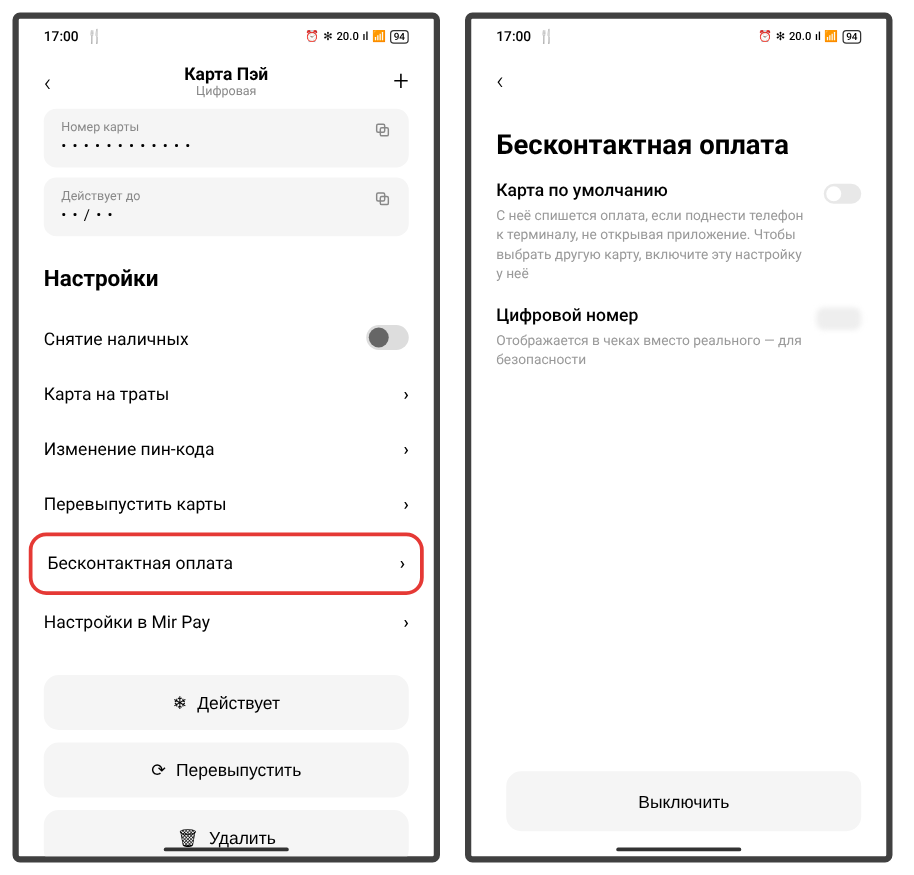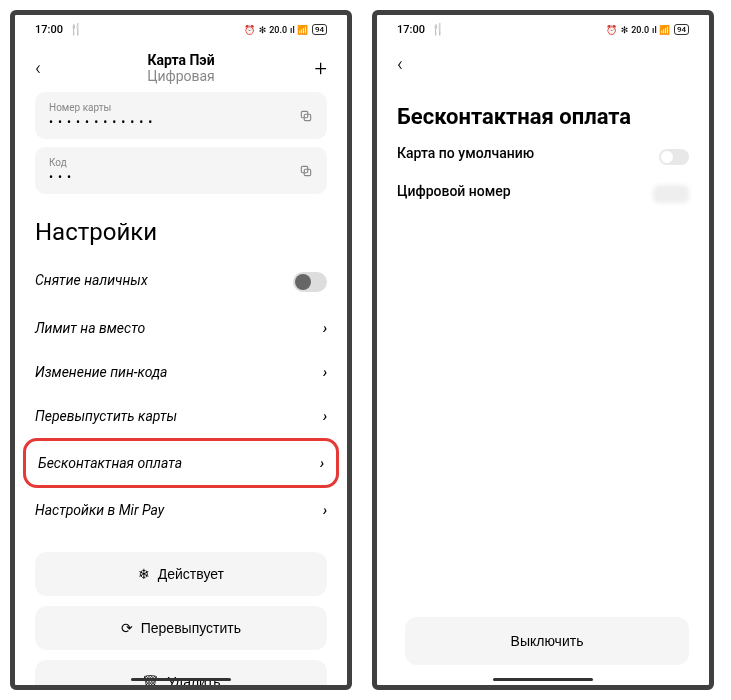--- a/index.html
+++ b/index.html
@@ -42,62 +42,60 @@
       font-size: 20px;
       font-weight: 300;
       cursor: pointer;
       width: 20px;
     }
     .header-title {
       text-align: center;
       flex: 1;
     }
     .header-title-main { font-size: 14px; font-weight: 700; }
-    .header-title-sub { font-size: 14px; color: #888; }
+    .header-title-sub { font-size: 10px; color: #888; }
     .plus-btn { font-size: 22px; font-weight: 300; width: 20px; text-align: right; cursor: pointer; }
     .card-info {
       padding: 0 20px;
       display: flex;
       flex-direction: column;
       gap: 8px;
     }
     .card-row {
       background: #f5f5f5;
       border-radius: 10px;
       padding: 10px 14px;
       display: flex;
       justify-content: space-between;
-      align-items: center;
       gap: 23px;
     }
     .card-row-split { display: flex; gap: 8px; }
     .card-row-split .card-row { flex: 1; }
     .card-field-label { font-size: 10px; color: #888; margin-bottom: 2px; }
     .card-field-value { font-size: 12px; letter-spacing: 1px; }
     .copy-icon {
       width: 14px;
       height: 14px;
       color: #888;
     }
     .section-title {
-      font-size: 24px;
-      font-weight: 400;
+      font-size: 18px;
+      font-weight: 700;
       padding: 24px 20px 12px;
     }
     .settings-list {
       padding: 0 20px;
     }
     .setting-item {
       display: flex;
       justify-content: space-between;
-      align-items: flex-start;
+      align-items: flex-end;
       padding: 14px 0;
       font-size: 14px;
       cursor: pointer;
-      font-style: italic;
     }
     .setting-item.highlighted {
       border: 3px solid #e53935;
       border-radius: 14px;
       padding: 14px 12px;
       margin: 0 -12px;
     }
     .chevron {
       color: #000;
       font-size: 14px;
@@ -143,21 +141,21 @@
       font-size: 22px;
       font-weight: 700;
       padding: 20px 20px 16px;
     }
     .option-block {
       padding: 0 20px 18px;
     }
     .option-row {
       display: flex;
       justify-content: space-between;
-      align-items: flex-end;
+      align-items: center;
     }
     .option-title { font-size: 14px; font-weight: 500; margin-bottom: 4px; }
     .option-desc { font-size: 11px; color: #999; line-height: 1.4; padding-right: 40px; }
     .bottom-btn {
       position: absolute;
       bottom: 20px;
       left: 28px;
       right: 20px;
       background: #f5f5f5;
       border: none;
@@ -236,40 +234,40 @@
         <div class="card-field-value">• • • • • • • • • • • •</div>
       </div>
       <svg class="copy-icon" viewBox="0 0 24 24" fill="none" stroke="currentColor" stroke-width="2">
           <rect x="9" y="9" width="11" height="11" rx="2"></rect>
           <rect x="4" y="4" width="11" height="11" rx="2"></rect>
         </svg>
     </div>
     <div class="card-row-split">
       <div class="card-row">
         <div>
-          <div class="card-field-label">Код</div>
-          <div class="card-field-value">• • •</div>
+          <div class="card-field-label">Действует до</div>
+          <div class="card-field-value">• • / • •</div>
         </div>
         <svg class="copy-icon" viewBox="0 0 24 24" fill="none" stroke="currentColor" stroke-width="2">
             <rect x="9" y="9" width="11" height="11" rx="2"></rect>
             <rect x="4" y="4" width="11" height="11" rx="2"></rect>
           </svg>
       </div>
     </div>
   </div>
 
   <div class="section-title">Настройки</div>
 
   <div class="settings-list">
     <div class="setting-item">
       <span>Снятие наличных</span>
       <div class="toggle"></div>
     </div>
     <div class="setting-item">
-      <span>Лимит на вместо</span>
+      <span>Карта на траты</span>
       <span class="chevron">›</span>
     </div>
     <div class="setting-item">
       <span>Изменение пин-кода</span>
       <span class="chevron">›</span>
     </div>
     <div class="setting-item">
       <span>Перевыпустить карты</span>
       <span class="chevron">›</span>
     </div>
@@ -323,29 +321,31 @@
 
   <div class="page-title">Бесконтактная оплата</div>
 
   <div class="option-block">
     <div class="option-row">
       <div style="flex:1">
         <div class="option-title">Карта по умолчанию</div>
       </div>
       <div class="toggle-small"></div>
     </div>
+    <div class="option-desc">С неё спишется оплата, если поднести телефон к терминалу, не открывая приложение. Чтобы выбрать другую карту, включите эту настройку у неё</div>
   </div>
 
   <div class="option-block">
     <div class="option-row">
       <div style="flex:1">
         <div class="option-title">Цифровой номер</div>
       </div>
       <div class="blur-box"></div>
     </div>
+    <div class="option-desc">Отображается в чеках вместо реального — для безопасности</div>
   </div>
 
   <button class="bottom-btn">
     <span>Выключить</span>
   </button>
 
   <div class="home-indicator"></div>
 </div>
 
 </body></html>

